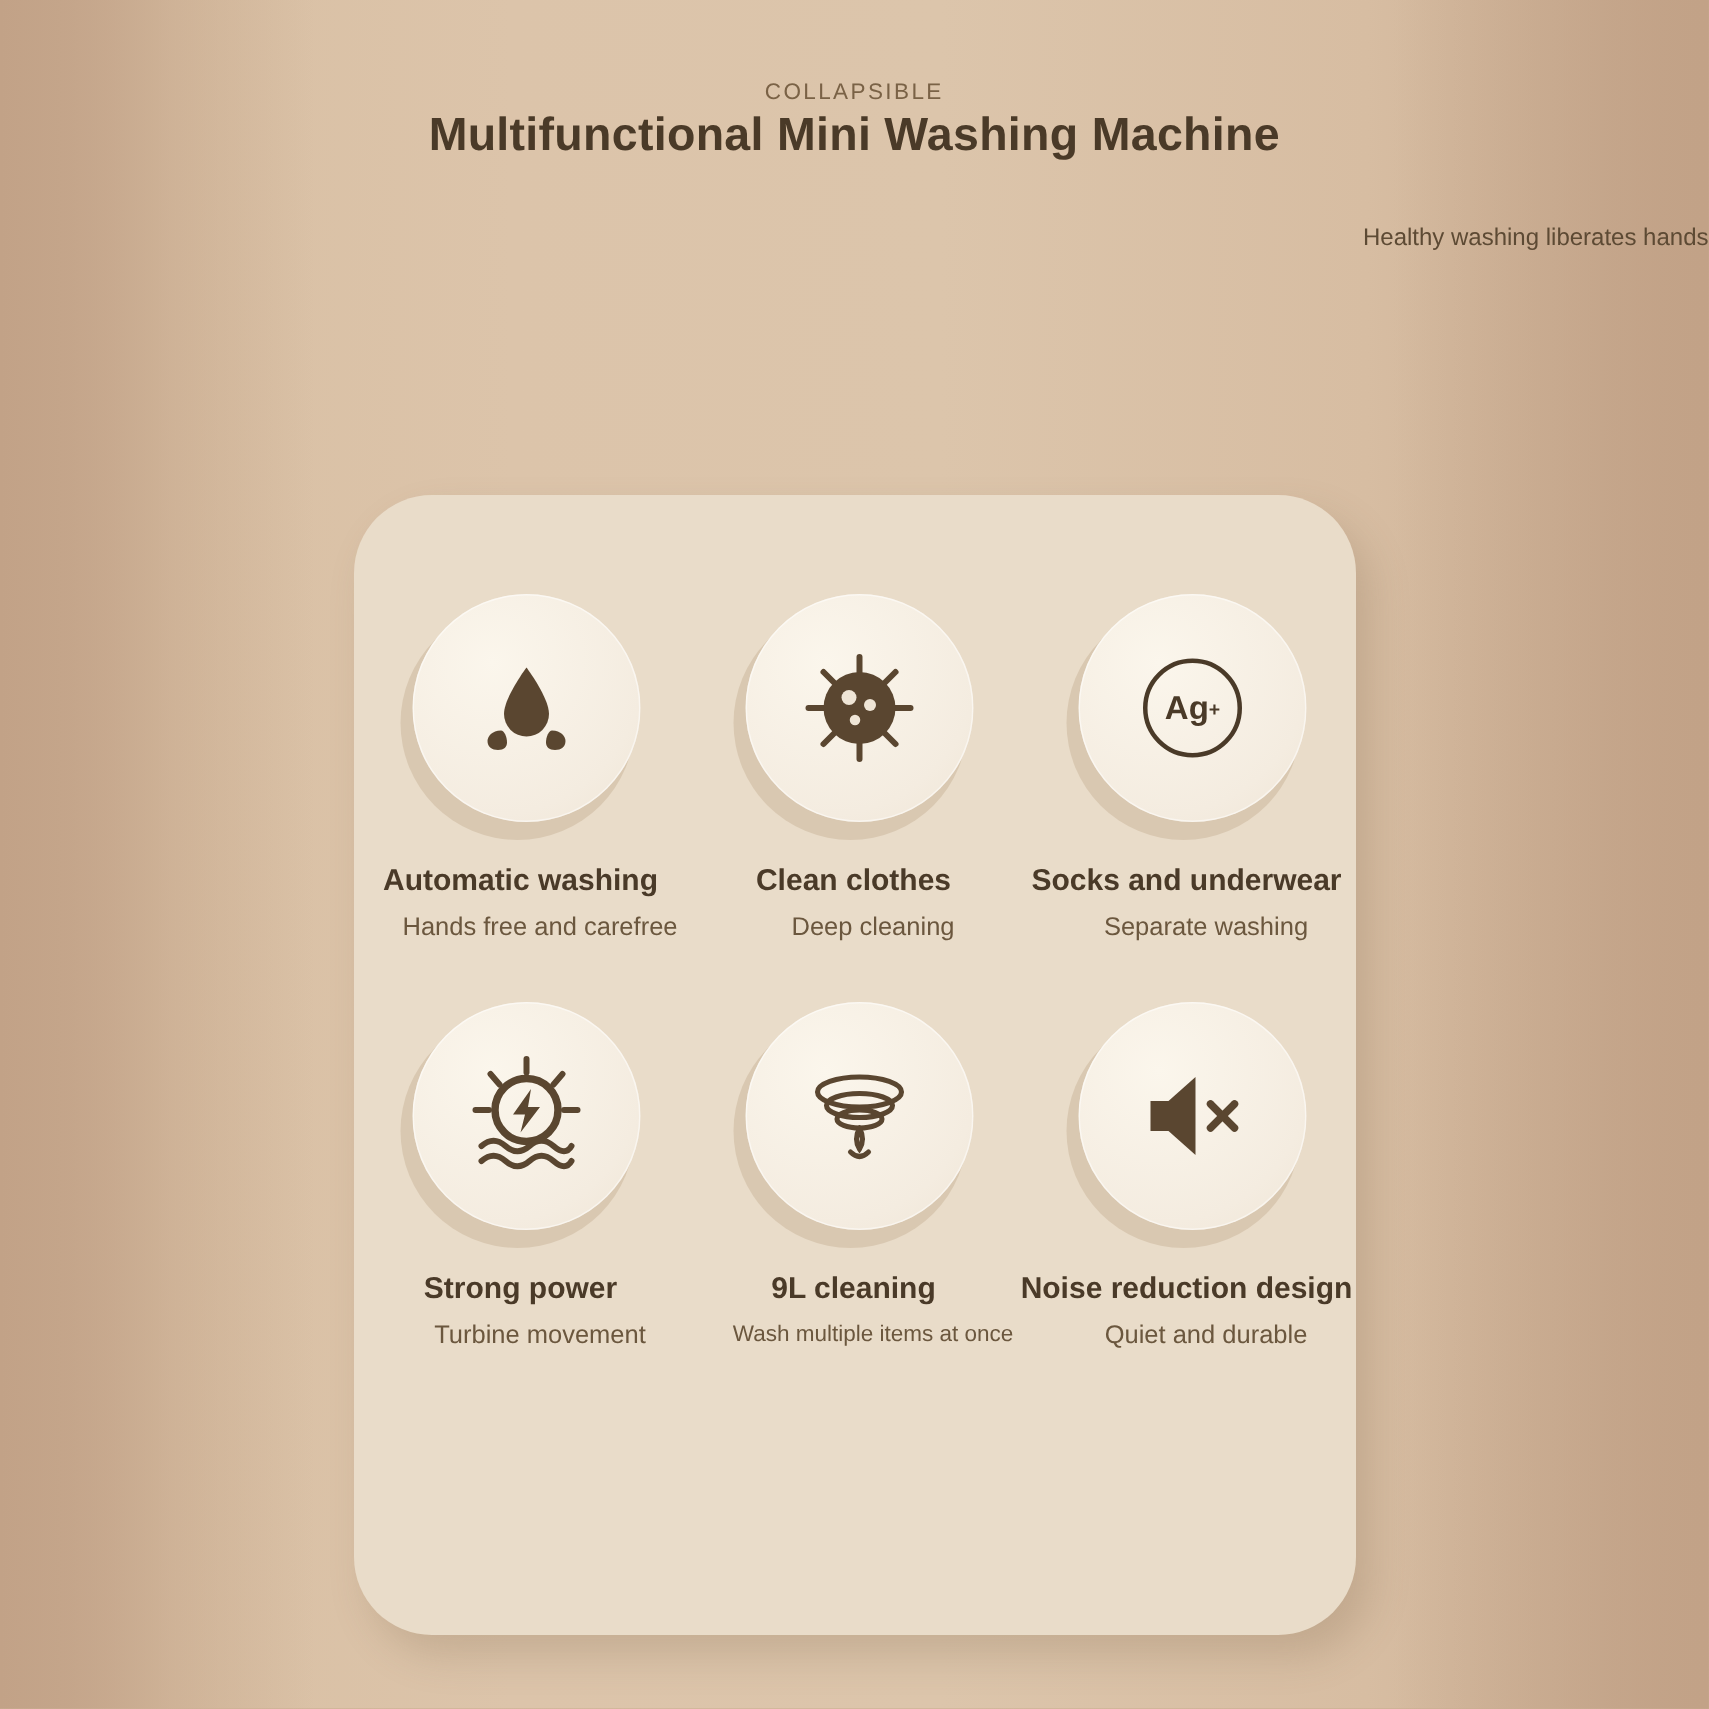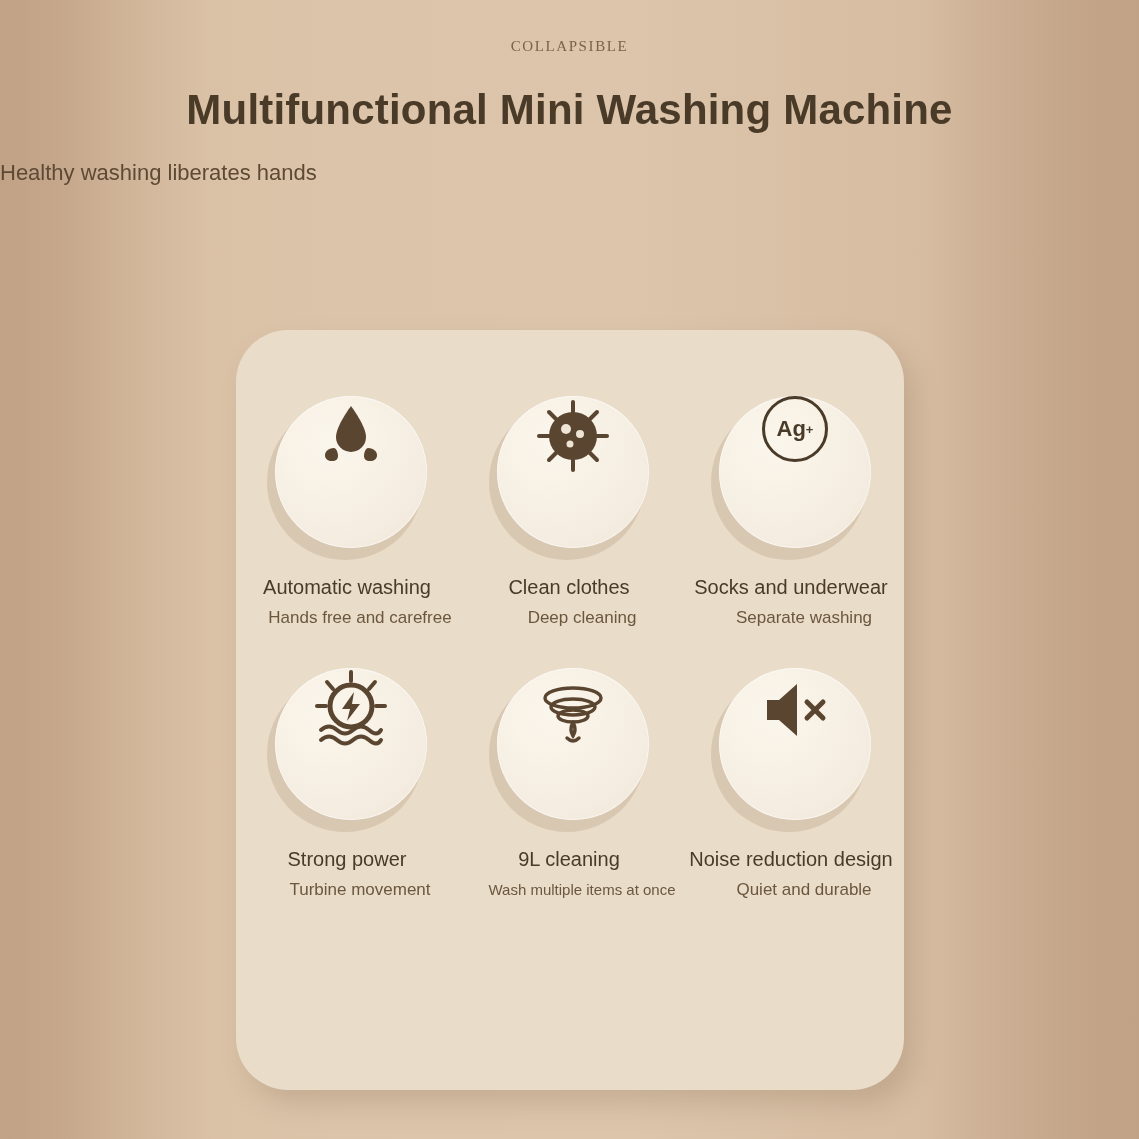--- a/index.html
+++ b/index.html
@@ -35,44 +35,43 @@
     width: 210px;
     background: linear-gradient(270deg, #c2a287 0%, rgba(205,177,150,0) 100%);
     pointer-events: none;
   }
   .content {
     position: relative;
     z-index: 3;
   }
   .eyebrow {
     text-align: center;
-    font-family: Liberation Serif, serif;
+    font-family: Liberation Sans, sans-serif;
     color: #7a6246;
     font-size: 15px;
     letter-spacing: 1.6px;
     line-height: 20px;
-    padding-top: 36px;
+    padding-top: 52px;
   }
   .eyebrow div {
     white-space: nowrap;
   }
   .headline {
     text-align: center;
-    font-size: 42px;
+    font-size: 31px;
     font-weight: bold;
     color: #4a3a28;
-    margin-top: 30px;
     letter-spacing: 0.2px;
   }
   .subline {
-    text-align: left;
+    text-align: right;
     color: #5d4a34;
-    font-size: 22px;
+    font-size: 16px;
     line-height: 33px;
-    margin-top: 22px;
+    margin-top: 34px;
   }
   .card {
     position: absolute;
     left: 236px;
     top: 330px;
     width: 668px;
     height: 760px;
     background: #e9dcc9;
     border-radius: 52px;
     box-shadow: 10px 14px 26px rgba(120, 95, 70, 0.22);
@@ -108,26 +107,26 @@
   .disc {
     position: absolute;
     left: 8px;
     top: 0;
     width: 152px;
     height: 152px;
     border-radius: 50%;
     background: radial-gradient(circle at 35% 30%, #fbf6ec 0%, #f4ece0 70%, #efe5d6 100%);
     box-shadow: inset 0 0 0 1px rgba(255,255,255,0.5);
     display: flex;
-    align-items: flex-start;
+    align-items: center;
     justify-content: center;
   }
   .cell-title {
     font-size: 20px;
-    font-weight: normal;
+    font-weight: bold;
     color: #4a3a28;
     line-height: 26px;
     white-space: nowrap;
   }
   .cell-sub {
     font-size: 17px;
     color: #6b573e;
     line-height: 24px;
     margin-top: 6px;
     white-space: nowrap;

